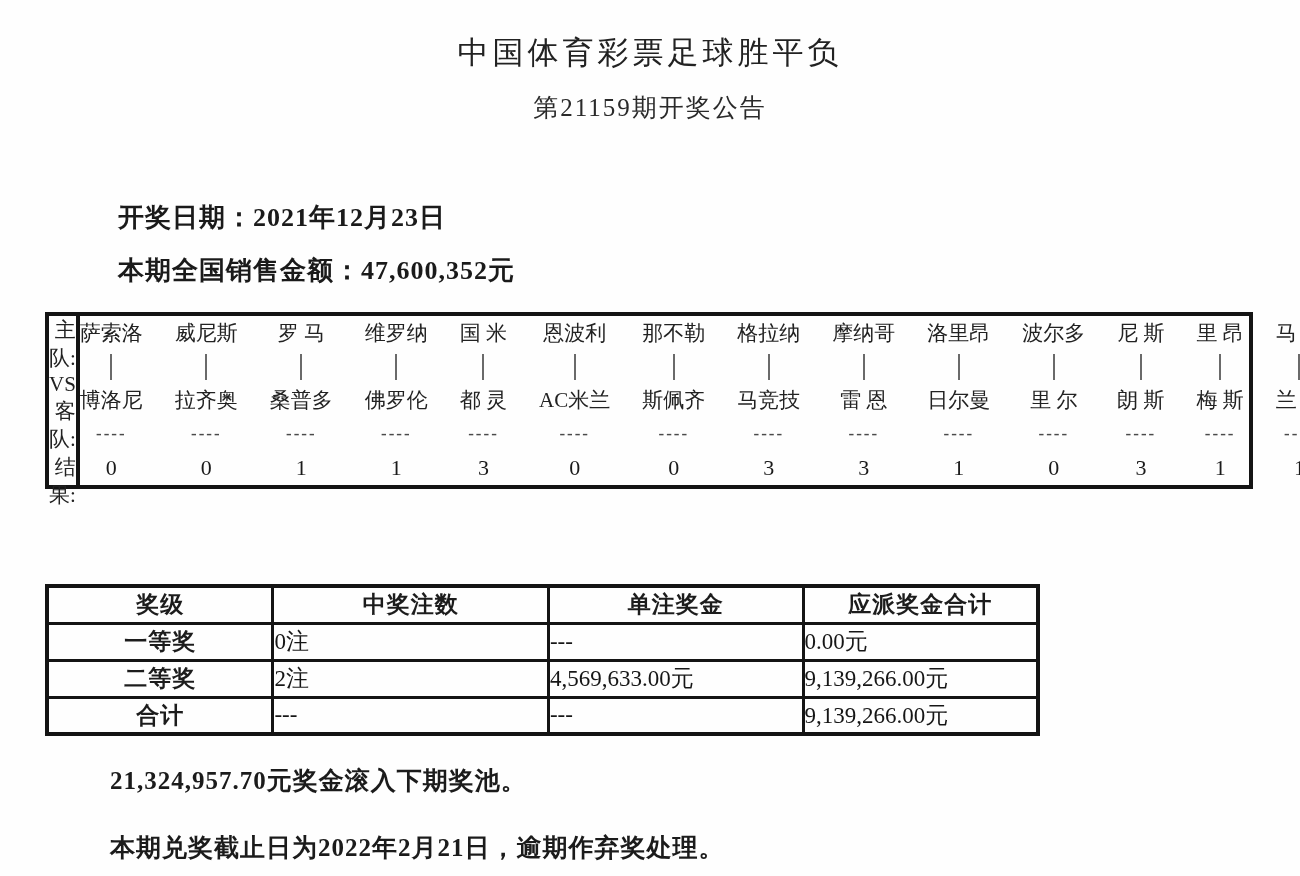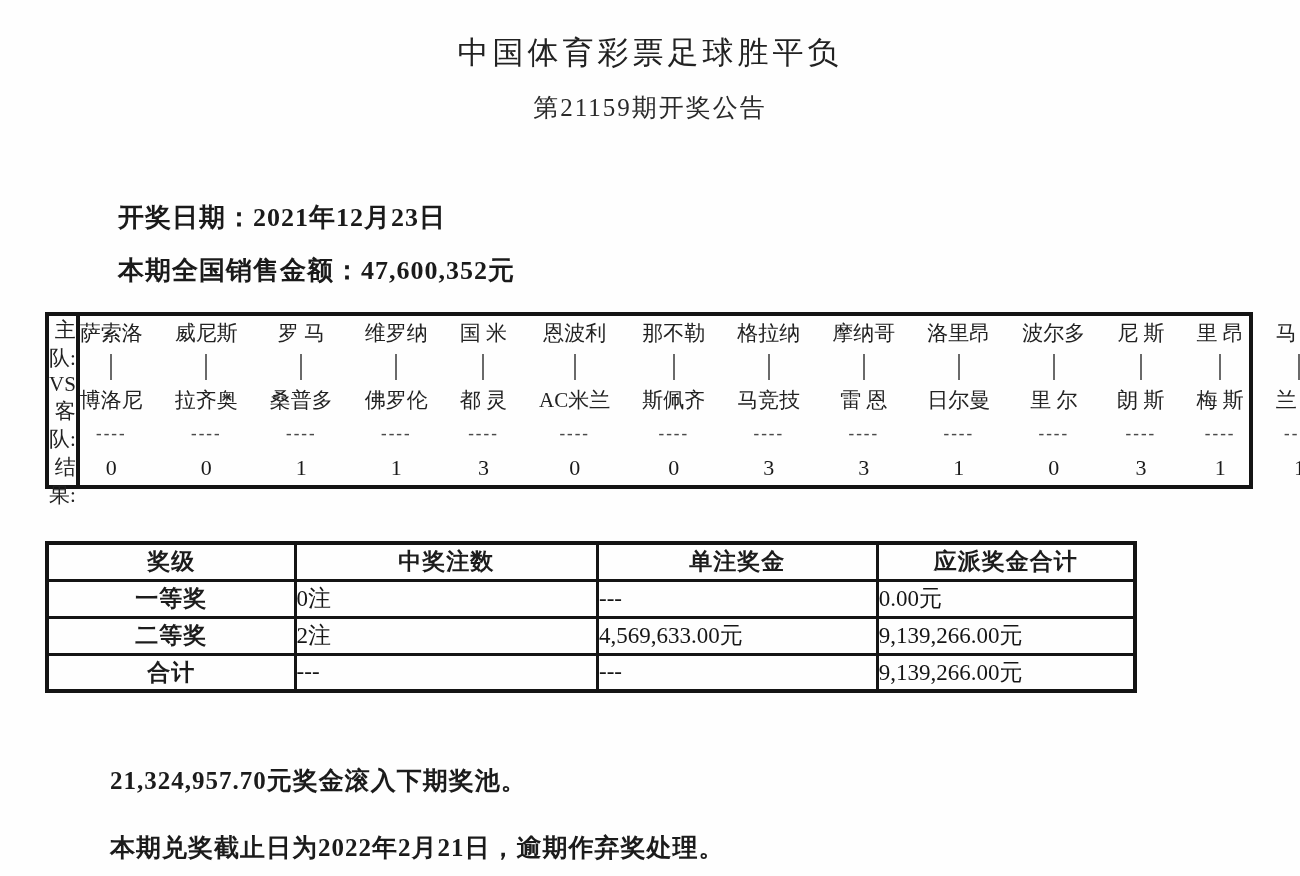--- a/index.html
+++ b/index.html
@@ -28,21 +28,21 @@
   .team { font-size:21px; white-space:nowrap; color:#222; }
   .vs-cell { display:flex; align-items:center; justify-content:center; height:100%; }
   .vs-bar { width:2px; height:26px; background:#6a6a6a; }
   .dashes { font-size:17px; letter-spacing:2px; color:#4a4a4a; font-weight:bold; }
   .result { font-size:22px; color:#1a1a1a; }
 
   .section-title { position:absolute; top:528px; left:0; width:100%; text-align:center;
                    font-size:25px; font-weight:bold; letter-spacing:2px; color:#1f1f1f; }
 
   
-  .prize-table { position:absolute; left:45px; top:541px; width:1092px;
+  .prize-table { position:absolute; left:45px; top:584px; width:995px;
                  border-collapse:collapse; table-layout:fixed; background:#fefefe;
                  border:4px solid #141414; }
   .prize-table th, .prize-table td { border:3px solid #141414; height:37px;
                  font-size:23px; overflow:hidden; white-space:nowrap; }
   .prize-table th { font-weight:bold; text-align:center; letter-spacing:1px; color:#1c1c1c; }
   .prize-table td.level { text-align:center; font-weight:bold; letter-spacing:1px; color:#1c1c1c; }
   .prize-table td.num { padding-right:16px; font-weight:normal; color:#161616; }
 
   .footer-line { position:absolute; left:110px; font-size:25px; font-weight:bold;
                  letter-spacing:1px; color:#1b1b1b;margin-top:18px; }

